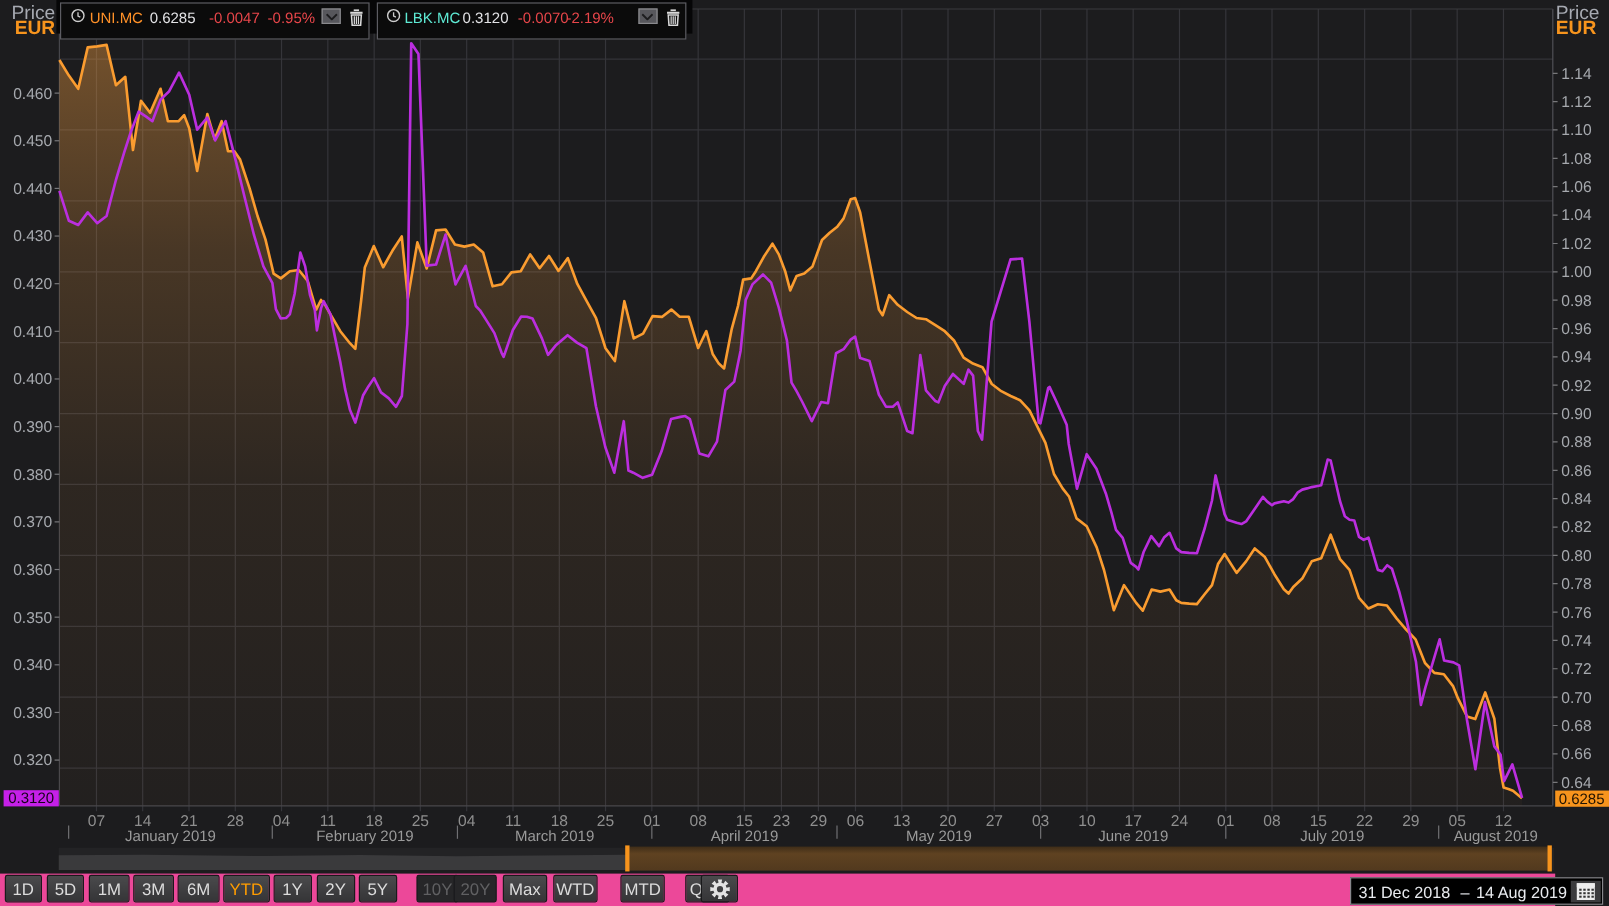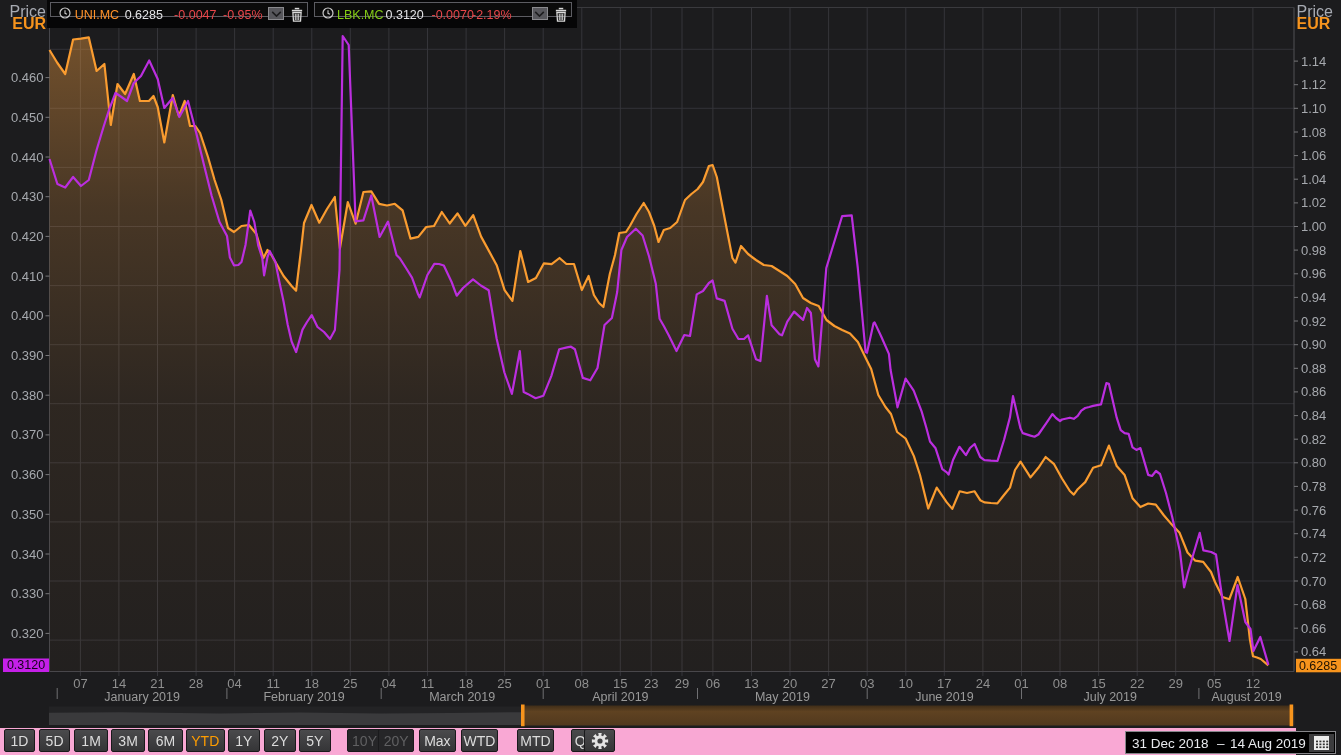--- a/index.html
+++ b/index.html
@@ -1,26 +1,26 @@
 <!DOCTYPE html>
 <html><head><meta charset="utf-8"><style>
 * {margin:0;padding:0;box-sizing:border-box}
 html,body {width:1341px;height:755px;background:#1c1c1e;font-family:"Liberation Sans",sans-serif;overflow:hidden}
 #stage {position:relative;width:1341px;height:755px}
 #chart {position:absolute;left:0;top:0}
 #topbar {position:absolute;left:0;top:0;width:1341px;height:27.5px}
 #legbg {position:absolute;left:47px;top:0;width:530px;height:27.5px;background:#060607}
 .axhdr {position:absolute;font-size:16px;line-height:1}
-.legend {position:absolute;top:2px;height:15px;background:#0b0b0b;border:1px solid #5c5c62;font-size:12.5px;white-space:nowrap}
+.legend {position:absolute;top:2px;height:31px;background:#0b0b0b;border:1px solid #5c5c62;font-size:12.5px;white-space:nowrap}
 .legend > span {position:absolute;top:4.5px;line-height:14px}
-.legend .sym1 {color:#ff9128} .legend .sym2 {color:#84cc16}
+.legend .sym1 {color:#ff9128} .legend .sym2 {color:#5eead4}
 .legend .val {color:#e3e3e6} .legend .red {color:#e8464a}
 .legend .lic {top:4px}
 .chev {width:16px;height:13px;background:#57575c;border:1px solid #8a8a8e;display:flex;align-items:center;justify-content:center;top:4px !important}
-#toolbar {position:absolute;left:0;top:727.5px;width:1296px;height:27.5px;background:#f9a8d4}
+#toolbar {position:absolute;left:0;top:727.5px;width:1296px;height:27.5px;background:#ec4899}
 .tbtn {position:absolute;top:1.5px;height:23px;background:linear-gradient(#4a4a4c,#353537);border:1px solid #1a1a1c;border-radius:2px;color:#dcdcdc;font-size:14px;display:flex;align-items:center;justify-content:center}
 .tbtn.ytd {color:#ff9d00}
 .tbtn.dis {background:#262628;color:#606062}
 #gearbtn {position:absolute;left:584.4px;top:1.5px;width:30.5px;height:23px;background:linear-gradient(#4a4a4c,#353537);border:1px solid #1a1a1c;border-radius:2px;display:flex;align-items:center;justify-content:center}
 #daterange {position:absolute;left:1125px;top:3.5px;width:210.5px;height:23px;background:#000;border:1px solid #86868a;color:#e8eaee;font-size:13.5px}
 #daterange span.dt {position:absolute;top:3.5px}
 #calbtn {position:absolute;left:183px;top:1.5px;width:24.5px;height:18px;background:#3c3c3e;display:flex;align-items:center;justify-content:center}
 </style></head><body>
 <div id="stage">
 <div id="chart"><svg width="1341" height="755" viewBox="0 0 1341 755" font-family="Liberation Sans, sans-serif">

